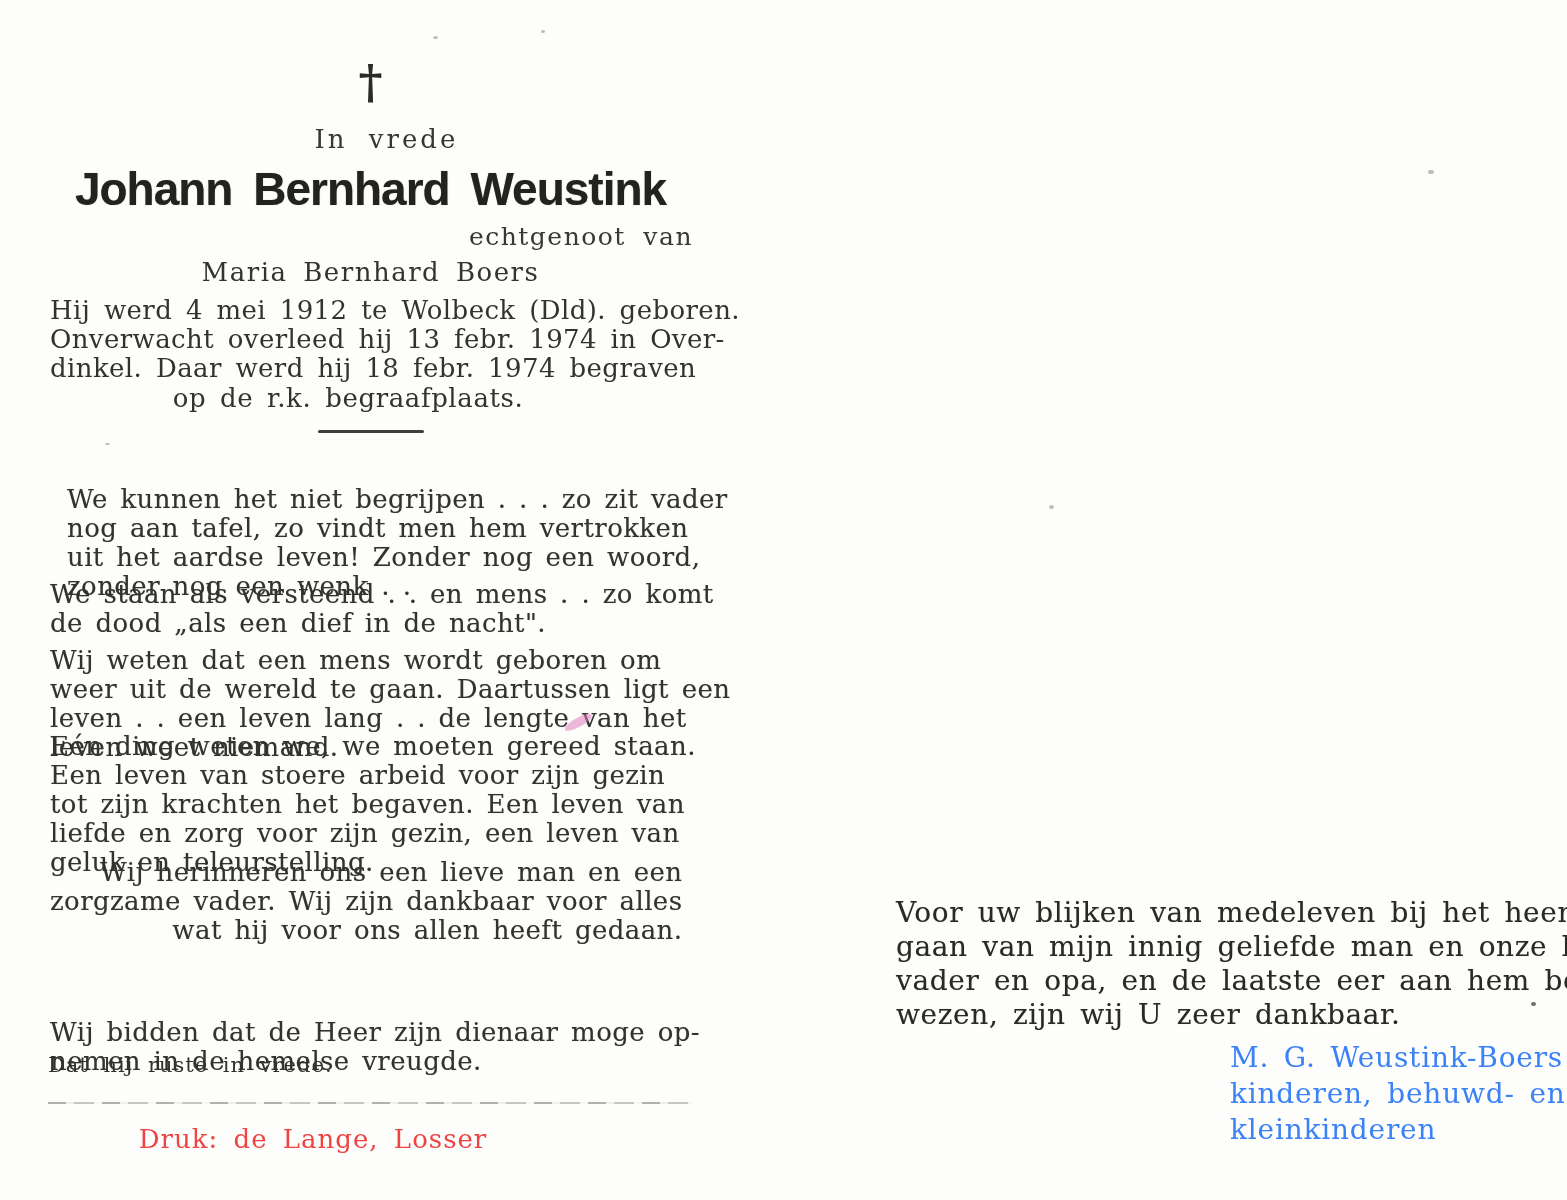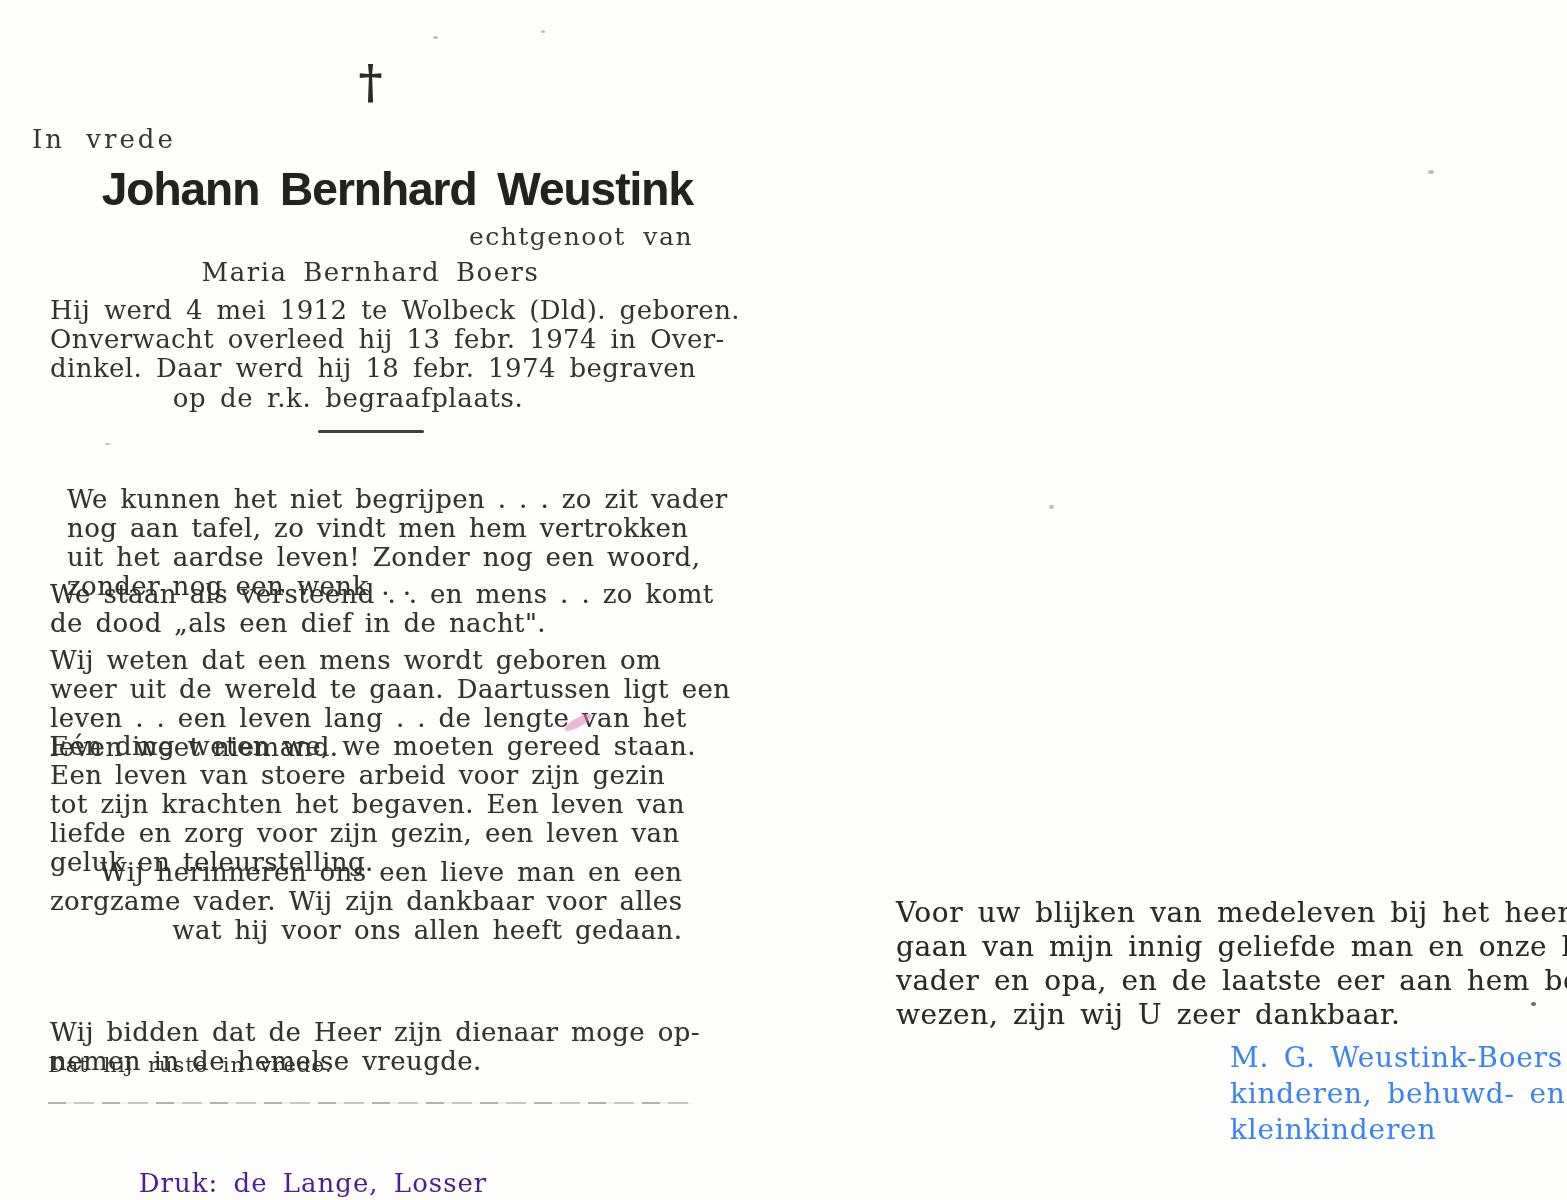--- a/index.html
+++ b/index.html
@@ -22,34 +22,34 @@
     left: 48px; top: 56px;
     width: 645px;
     text-align: center;
     font-size: 46px;
     font-weight: bold;
     line-height: 52px;
     color: #2b2a28;
   }
   .motto {
     position: absolute;
-    left: 32px; top: 124px;
-    width: 645px;
-    text-align: left;
+    left: 64px; top: 124px;
+    width: 645px;
+    text-align: center;
     font-size: 26px;
     letter-spacing: 3px;
     word-spacing: 10px;
     color: #38362f;
   }
   .deceased-name {
     position: absolute;
     left: 48px; top: 164px;
     width: 645px;
     margin: 0;
-    text-align: right;
+    text-align: center;
     font-family: "Liberation Sans", sans-serif;
     font-weight: 700;
     font-size: 46px;
     line-height: 50px;
     letter-spacing: -1px;
     word-spacing: 9px;
     color: #232220;
     text-shadow: 0 0 1px rgba(50,48,45,.45);
   }
   .relation {
@@ -139,22 +139,21 @@
     opacity: .75;
   }
   .printer {
     position: absolute;
     left: 48px; top: 1124px;
     width: 530px;
     text-align: center;
     font-size: 26px;
     letter-spacing: 1px;
     word-spacing: 6px;
-    color: #4c1d95;
-    margin-top: 44px;
+    color: #ef4444;
   }
   
   .acknowledgement {
     position: absolute;
     left: 896px; top: 896px;
     margin: 0;
     font-size: 28px;
     line-height: 34px;
     letter-spacing: .6px;
     word-spacing: 5px;

